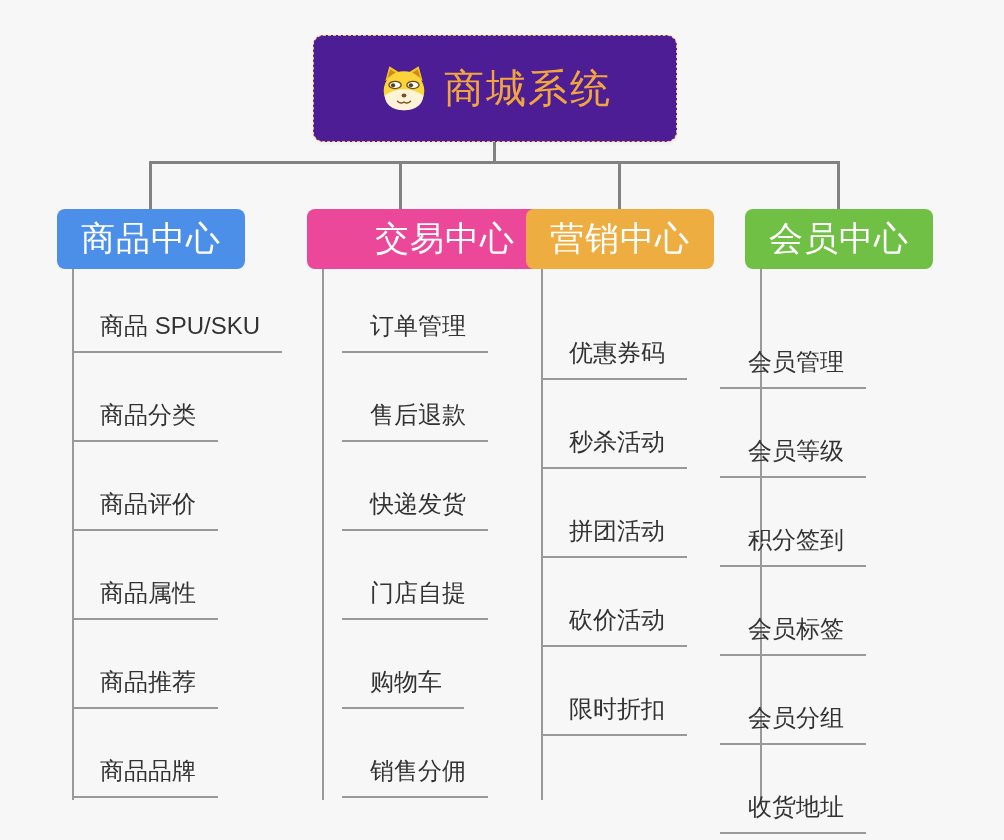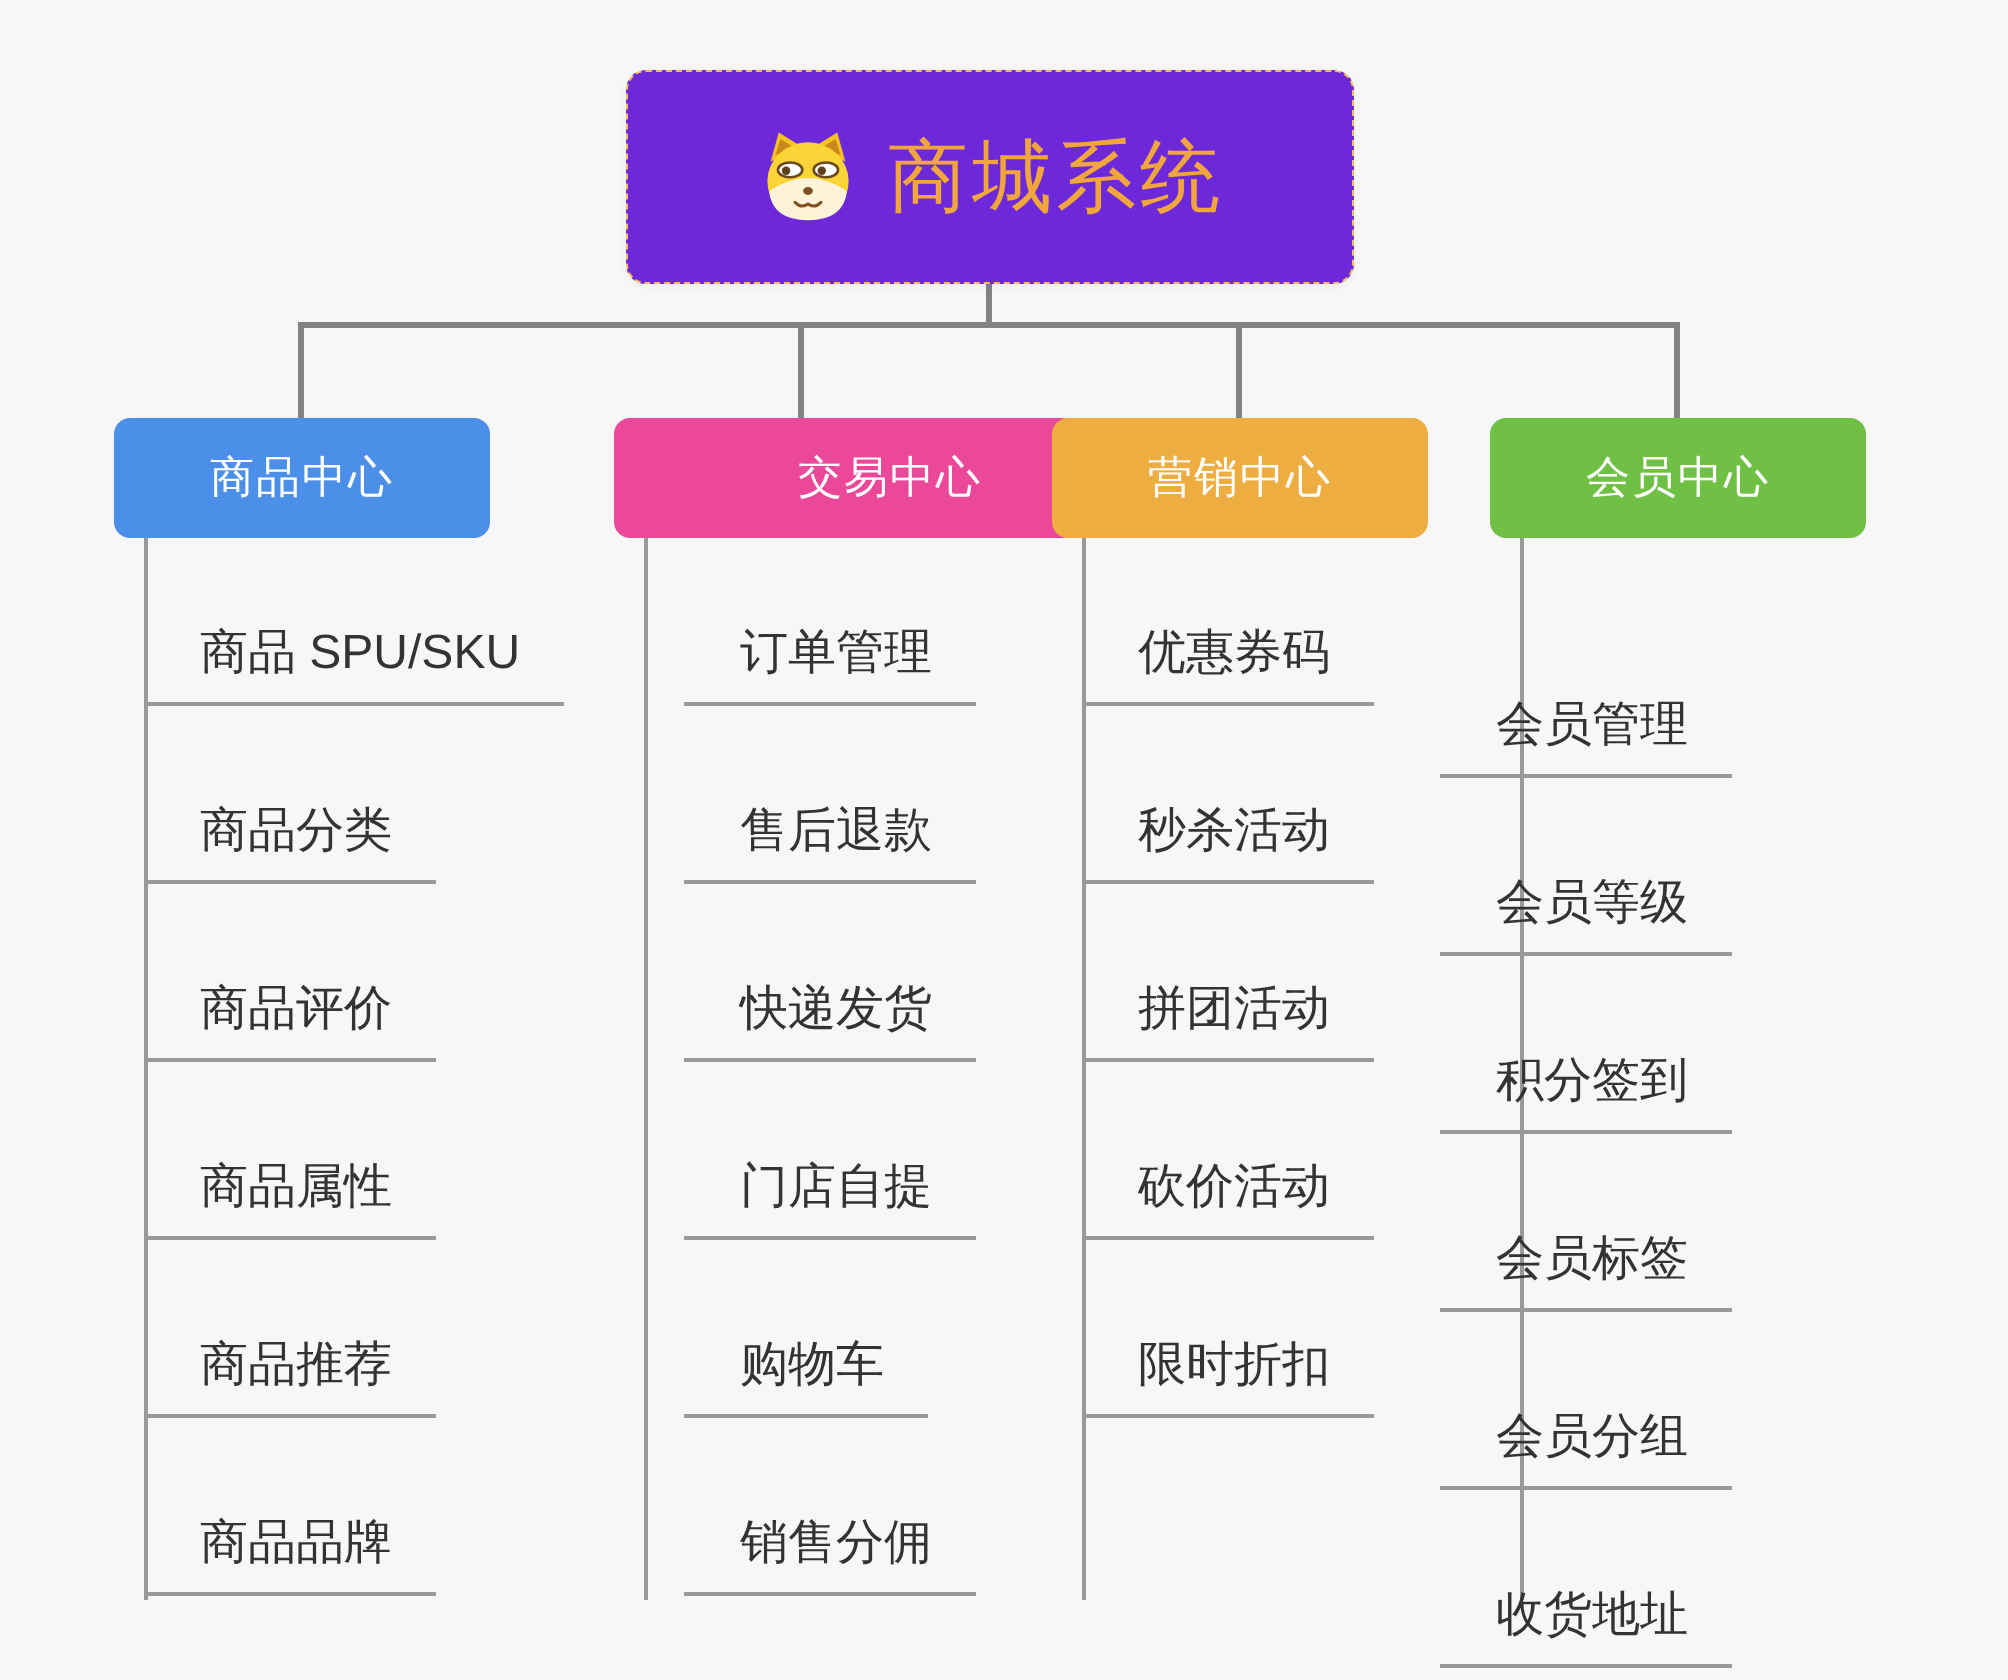--- a/index.html
+++ b/index.html
@@ -48,21 +48,21 @@
     white-space: nowrap;
   }
   .root-icon { width: 52px; height: 52px; flex: 0 0 auto; }
   
   .branch-node {
     position: absolute;
     top: 209px;
     width: 188px; height: 60px;
     border-radius: 8px;
     color: #ffffff;
-    font-size: 22px;
+    font-size: 34px;
     letter-spacing: 1px;
     display: flex;
     align-items: center;
     justify-content: center;
     white-space: nowrap;
   }
   
   .col-spine {
     position: absolute;
     top: 269px;
@@ -89,21 +89,21 @@
   }
 </style>
 </head>
 <body style="background: rgb(247, 247, 247);">
 
 <div class="stage">
 
   <div class="connector" id="root-stub"></div>
   <div class="connector" id="bus-line"></div>
 
-  <div class="root-node" style="border-color: rgb(243, 188, 97); background: #6d28d9;">
+  <div class="root-node" style="border-color: rgb(243, 188, 97); background: #4c1d95;">
     <svg class="root-icon" viewBox="0 0 64 64" aria-hidden="true">
 
       <path d="M9 22 L14 4 L27 12 Z" fill="#f5c21f"></path>
       <path d="M55 22 L50 4 L37 12 Z" fill="#f5c21f"></path>
       <path d="M12 18 L15 8 L23 13 Z" fill="#c98a1b"></path>
       <path d="M52 18 L49 8 L41 13 Z" fill="#c98a1b"></path>
 
       <ellipse cx="32" cy="34" rx="25" ry="24" fill="#fbd438"></ellipse>
 
       <path d="M8 40 Q32 24 56 40 Q54 58 32 58 Q10 58 8 40 Z" fill="#fdf3d8"></path>
@@ -162,21 +162,21 @@
         <div class="leaf">
           <span class="leaf-label">购物车</span>
         </div>
         <div class="leaf">
           <span class="leaf-label">销售分佣</span>
         </div>
       </div>
       <div class="connector drop-line" style="left: 618px;"></div>
       <div class="branch-node" style="left: 526px; background: rgb(237, 173, 65);">营销中心</div>
       <div class="col-spine" style="left: 541px;"></div>
-      <div class="leaves" style="left: 541px;">
+      <div class="leaves" style="left: 541px; margin-top: 27px;">
         <div class="leaf">
           <span class="leaf-label">优惠券码</span>
         </div>
         <div class="leaf">
           <span class="leaf-label">秒杀活动</span>
         </div>
         <div class="leaf">
           <span class="leaf-label">拼团活动</span>
         </div>
         <div class="leaf">

